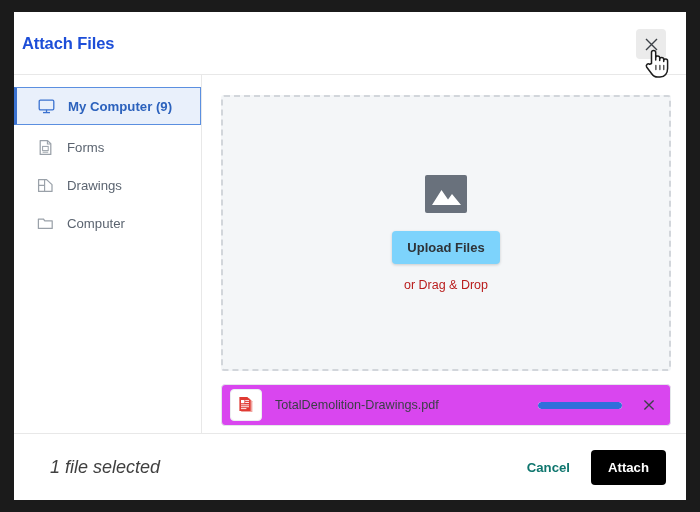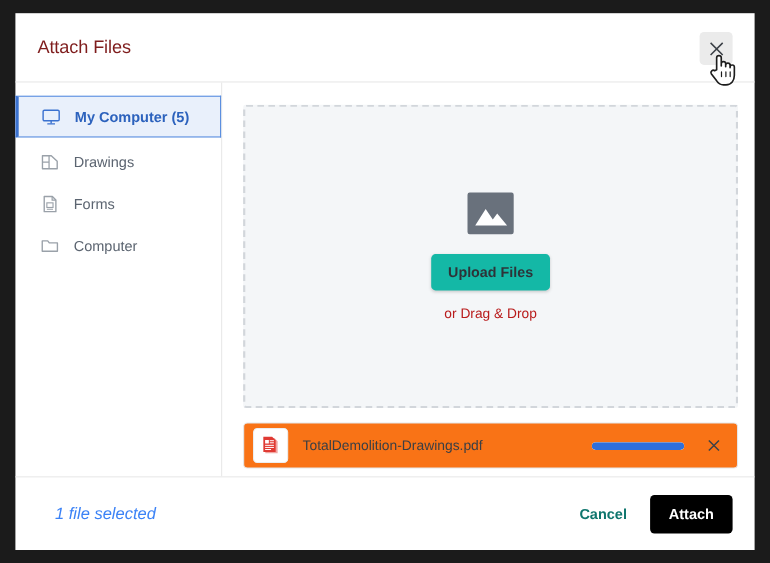--- a/index.html
+++ b/index.html
@@ -31,24 +31,24 @@
   
   .dlg-header {
     height: 62px;
     min-height: 62px;
     position: relative;
     border-bottom: 1px solid #e8e8e8;
     display: flex;
     align-items: center;
   }
   .dlg-title {
-    margin-left: 20px;
+    margin-left: 8px;
     font-size: 16.5px;
-    font-weight: normal;
-    color: #7f1d1d;
+    font-weight: bold;
+    color: #1d4ed8;
     letter-spacing: -0.1px;
   }
   .close-btn {
     position: absolute;
     right: 20px;
     top: 17px;
     width: 30px;
     height: 30px;
     border-radius: 4px;
     background: #ebebeb;
@@ -129,21 +129,21 @@
   .dz-image-icon {
     width: 42px;
     height: 38px;
     background: #69717c;
     border-radius: 2px;
     position: relative;
     overflow: hidden;
     margin-bottom: 18px;
   }
   .upload-btn {
-    background: #14b8a6;
+    background: #7dd3fc;
     border: none;
     border-radius: 4px;
     box-shadow: 0 1px 3px rgba(0,0,0,0.18);
     padding: 9px 15px;
     font-size: 13px;
     font-weight: bold;
     color: #2e3338;
     font-family: "Liberation Sans", sans-serif;
     cursor: pointer;
   }
@@ -152,21 +152,21 @@
     font-size: 12.5px;
     color: #b91c1c;
   }
 
   
   .file-row {
     margin-top: 13px;
     height: 42px;
     border: 1px solid #e4e7ea;
     border-radius: 4px;
-    background: #f97316;
+    background: #d946ef;
     display: flex;
     align-items: center;
     padding: 0 14px 0 8px;
     box-sizing: border-box;
   }
   .pdf-thumb {
     width: 30px;
     height: 30px;
     min-width: 30px;
     border: 1px solid #eceef0;
@@ -213,23 +213,23 @@
   .dlg-footer {
     height: 67px;
     min-height: 67px;
     border-top: 1px solid #e8e8e8;
     display: flex;
     align-items: center;
     padding: 0 20px;
     box-sizing: border-box;
   }
   .footer-status {
-    font-size: 15px;
+    font-size: 18px;
     font-style: italic;
-    color: #3b82f6;
+    color: #404040;
     flex: 1;
     margin-left: 16px;
   }
   .cancel-btn {
     background: none;
     border: none;
     font-size: 13.2px;
     font-weight: bold;
     color: #0f766e;
     font-family: "Liberation Sans", sans-serif;
@@ -280,44 +280,44 @@
     <div class="sidebar">
 
       <div class="side-item active">
         <span class="si-icon">
           <svg width="17" height="17" viewBox="0 0 17 17">
             <rect x="1.2" y="2.2" width="14.6" height="9.6" rx="1.2" fill="none" stroke="#3b72d0" stroke-width="1.3"></rect>
             <path d="M8.5 11.8 L8.5 14.2" stroke="#3b72d0" stroke-width="1.3"></path>
             <path d="M5 14.6 L12 14.6" stroke="#3b72d0" stroke-width="1.3"></path>
           </svg>
         </span>
-        <span>My Computer (5)</span>
-      </div>
-
-
-      <div class="side-item">
-        <span class="si-icon">
-          <svg width="17" height="17" viewBox="0 0 17 17">
-            <path d="M1.6 2.6 L9.6 2.6 L15 7.6 L15 14.4 L1.6 14.4 Z" fill="none" stroke="#9aa1a9" stroke-width="1.25" stroke-linejoin="round"></path>
-            <path d="M1.6 8.4 L7.6 8.4 M7.6 2.6 L7.6 14.4" stroke="#9aa1a9" stroke-width="1.15"></path>
-          </svg>
-        </span>
-        <span>Drawings</span>
-      </div>
+        <span>My Computer (9)</span>
+      </div>
+
 
       <div class="side-item">
         <span class="si-icon">
           <svg width="17" height="17" viewBox="0 0 17 17">
             <path d="M3.2 1.6 L10.6 1.6 L13.8 4.8 L13.8 15.4 L3.2 15.4 Z" fill="none" stroke="#9aa1a9" stroke-width="1.25" stroke-linejoin="round"></path>
             <path d="M10.4 1.8 L10.4 5 L13.6 5" fill="none" stroke="#9aa1a9" stroke-width="1.1"></path>
             <rect x="5.6" y="7.4" width="5.6" height="4.2" fill="none" stroke="#9aa1a9" stroke-width="1"></rect>
             <path d="M5.6 13.2 L11.2 13.2" stroke="#9aa1a9" stroke-width="1"></path>
           </svg>
         </span>
         <span>Forms</span>
+      </div>
+
+      <div class="side-item">
+        <span class="si-icon">
+          <svg width="17" height="17" viewBox="0 0 17 17">
+            <path d="M1.6 2.6 L9.6 2.6 L15 7.6 L15 14.4 L1.6 14.4 Z" fill="none" stroke="#9aa1a9" stroke-width="1.25" stroke-linejoin="round"></path>
+            <path d="M1.6 8.4 L7.6 8.4 M7.6 2.6 L7.6 14.4" stroke="#9aa1a9" stroke-width="1.15"></path>
+          </svg>
+        </span>
+        <span>Drawings</span>
       </div>
 
       <div class="side-item">
         <span class="si-icon">
           <svg width="17" height="17" viewBox="0 0 17 17">
             <path d="M1.4 4 L6.4 4 L7.8 5.8 L15.2 5.8 L15.2 13.4 L1.4 13.4 Z" fill="none" stroke="#9aa1a9" stroke-width="1.25" stroke-linejoin="round"></path>
           </svg>
         </span>
         <span>Computer</span>
       </div>

